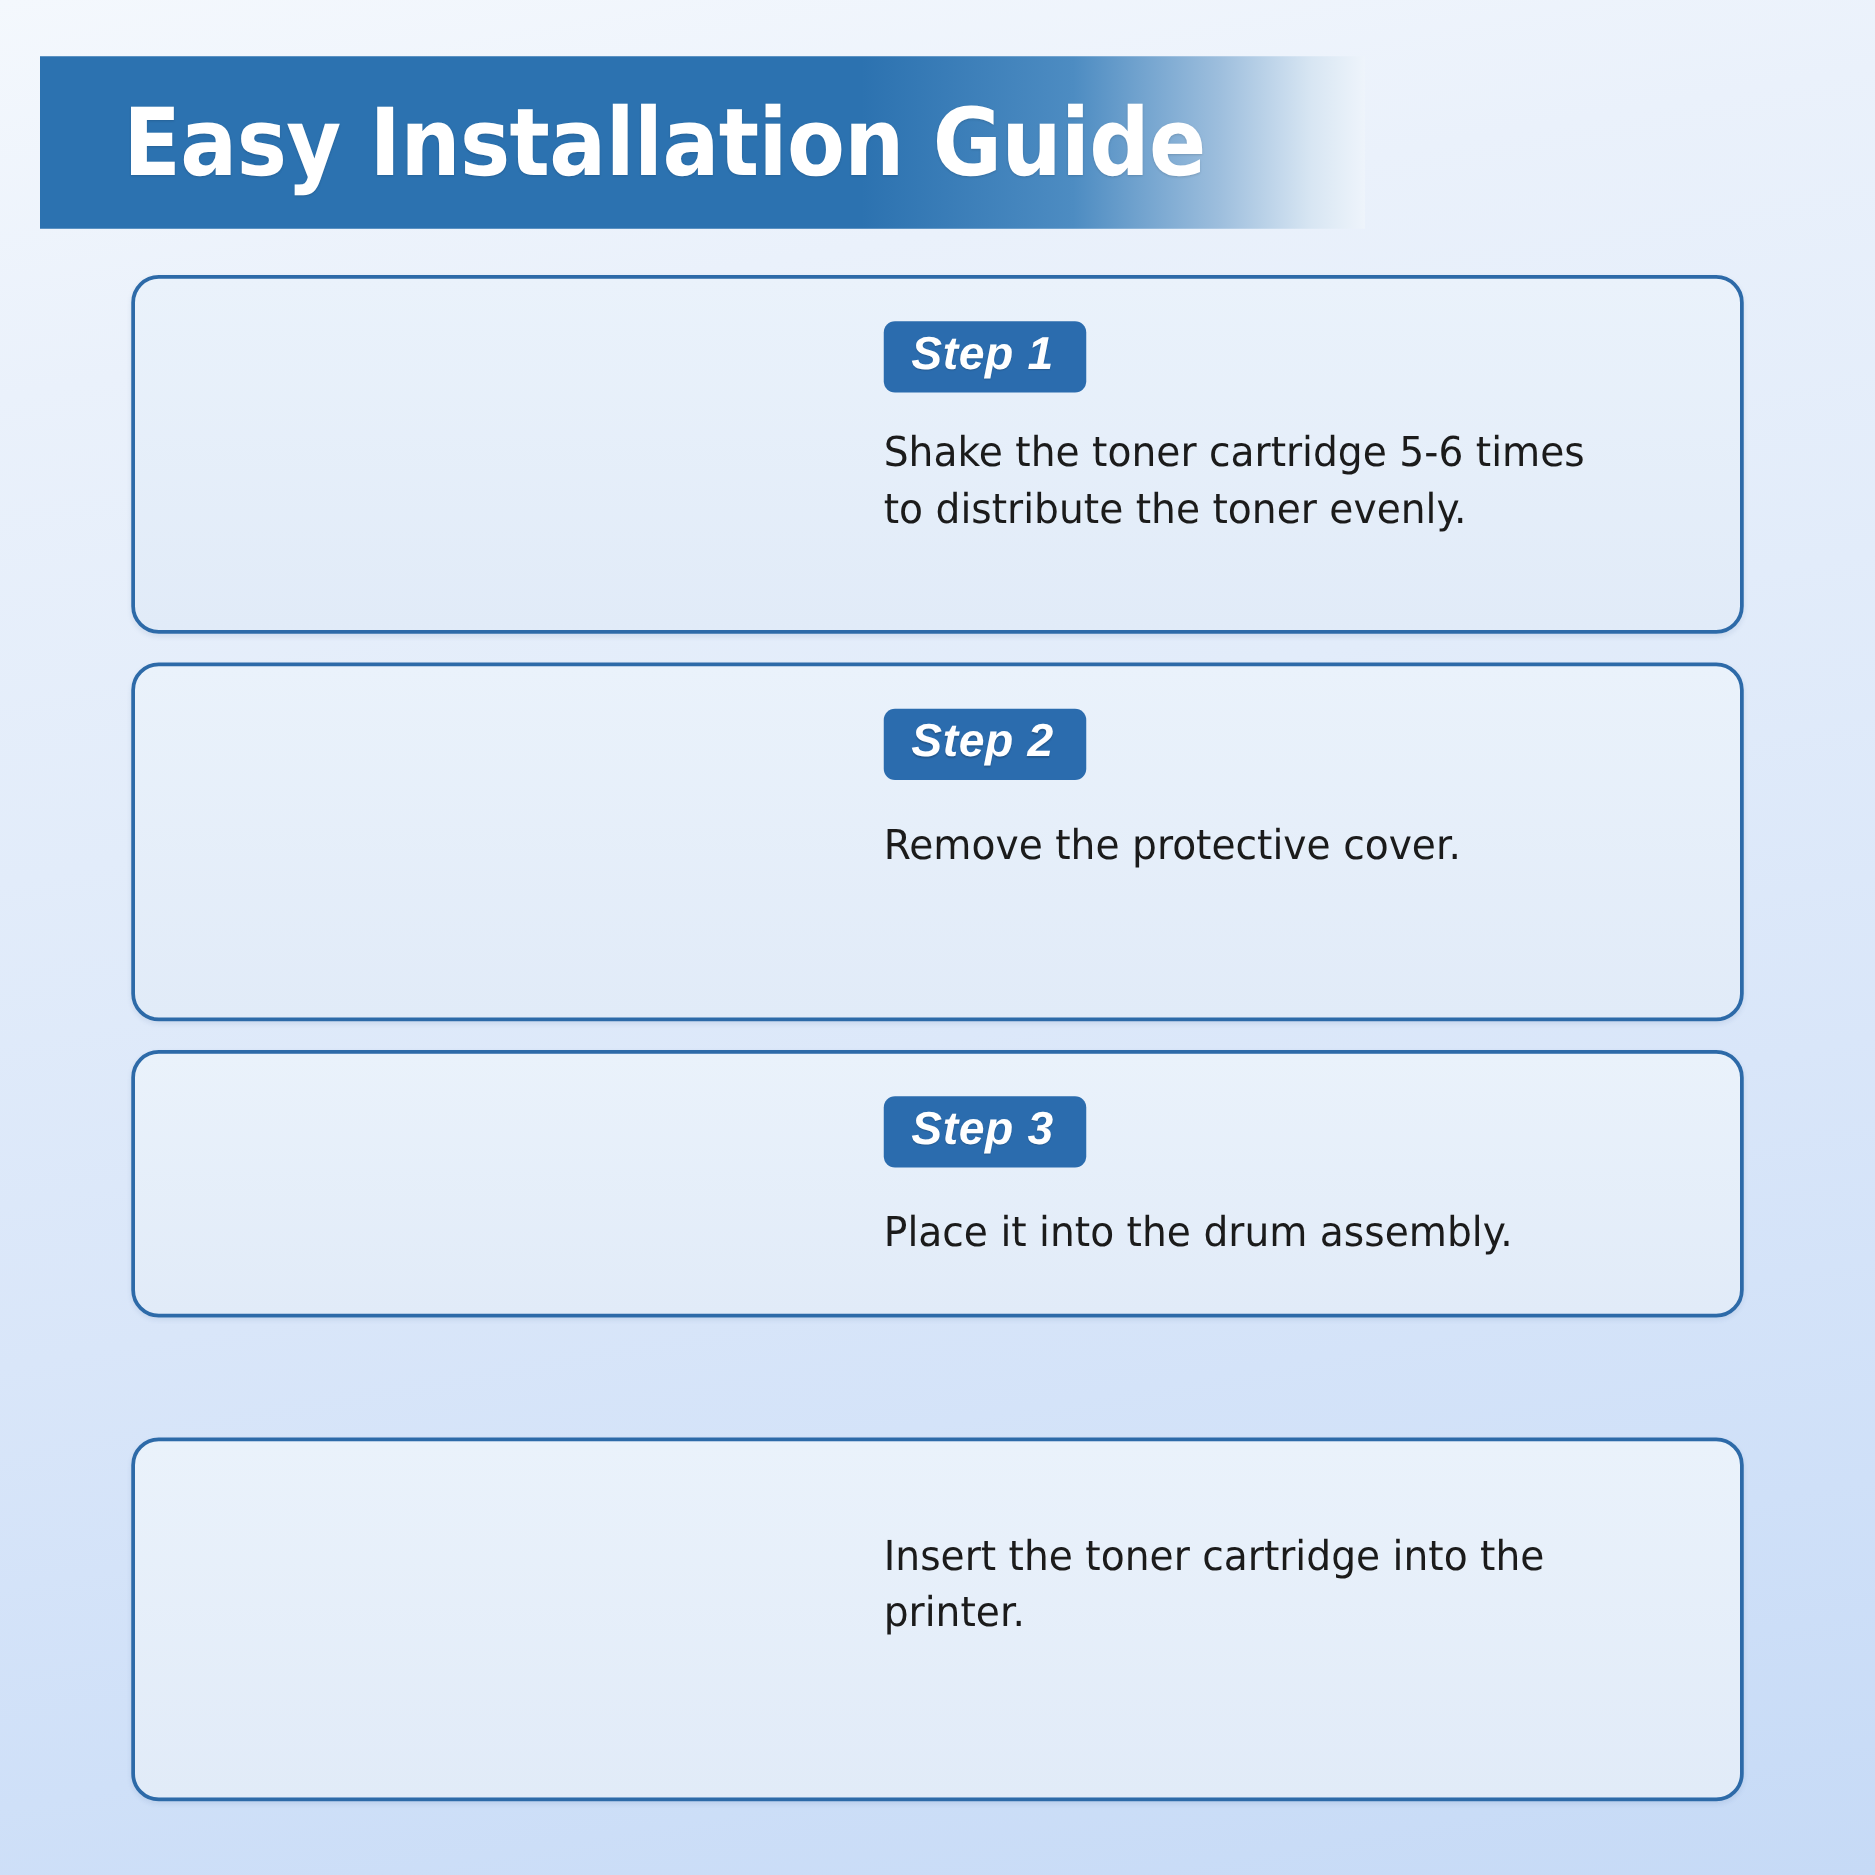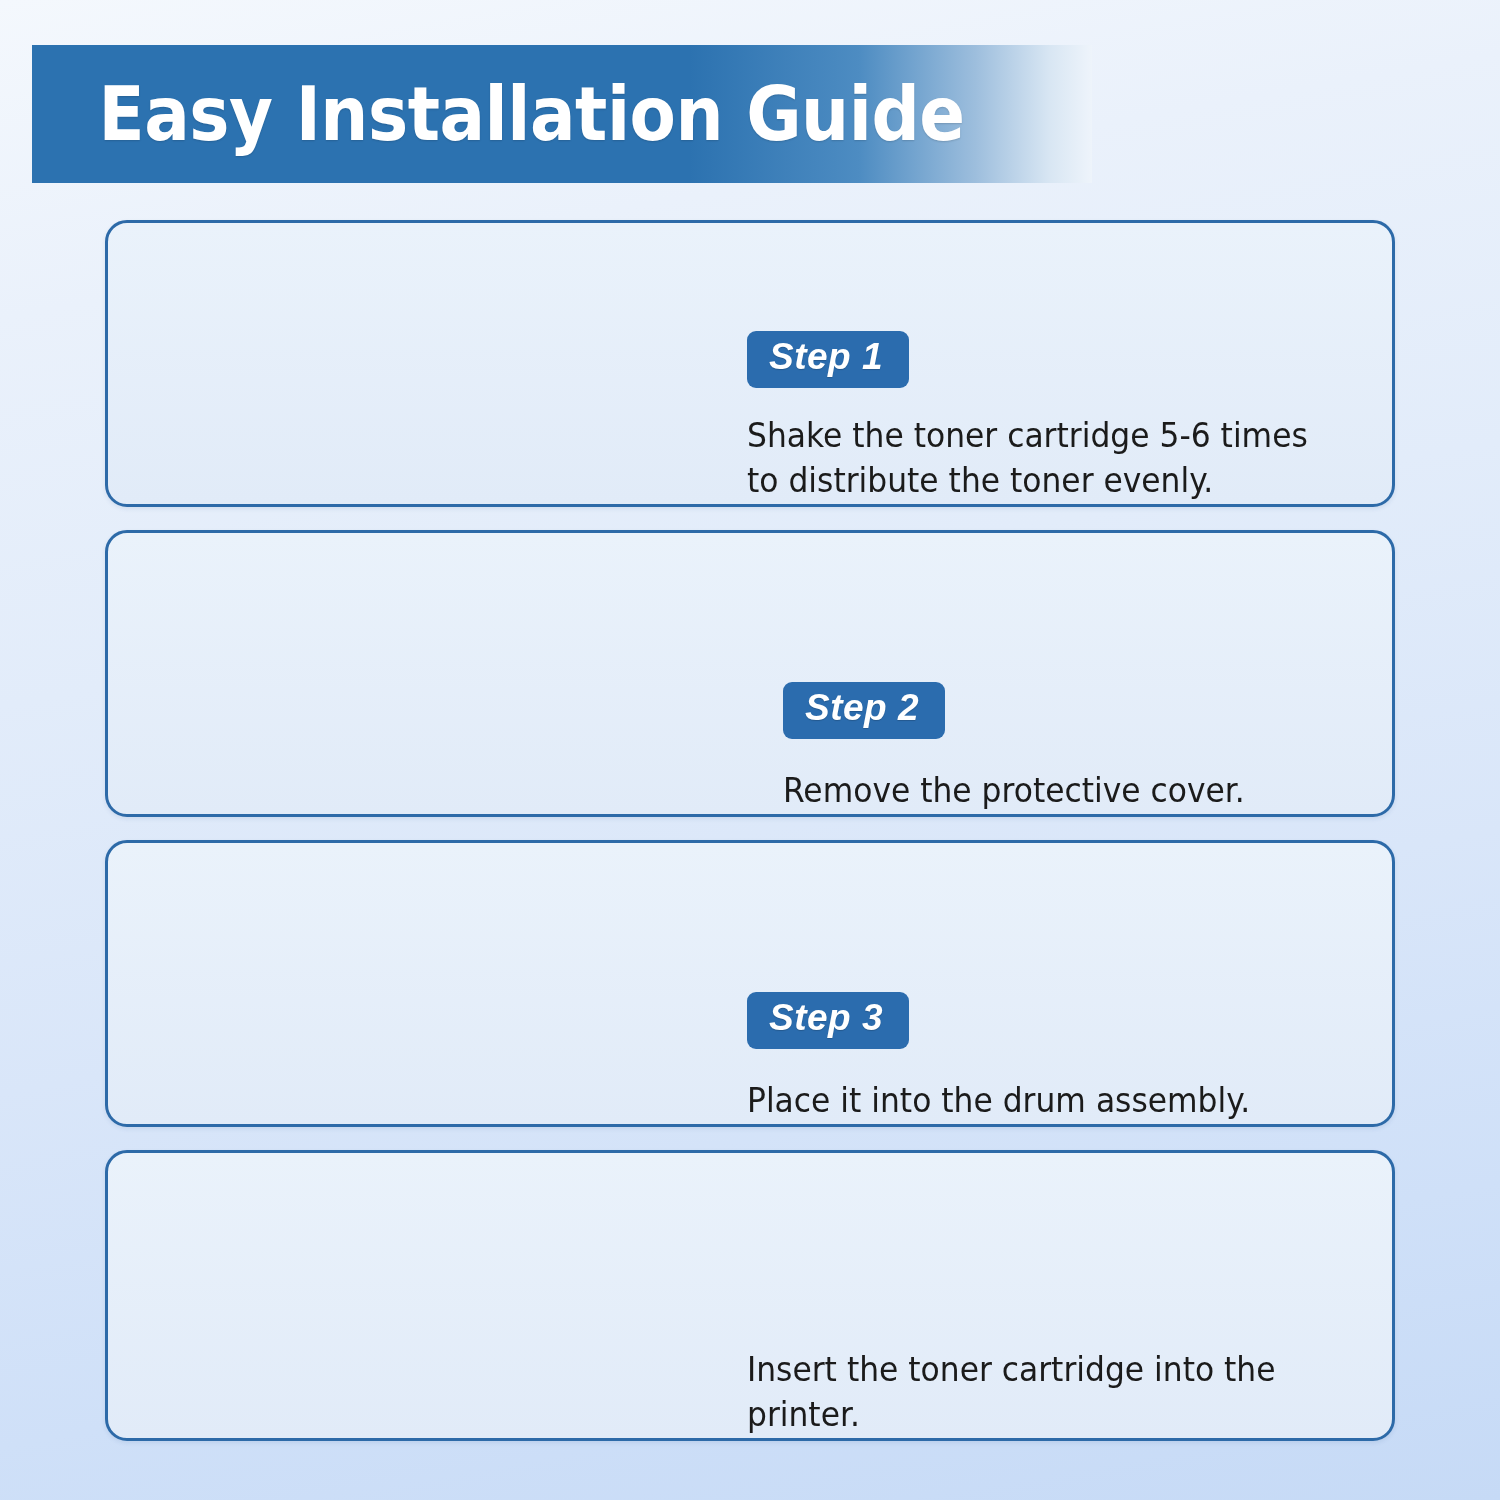--- a/index.html
+++ b/index.html
@@ -52,27 +52,26 @@
   .card {
     position: absolute;
     left: 105px;
     width: 1290px;
     border: 3px solid #2d6aa8;
     border-radius: 22px;
     box-sizing: border-box;
     background: linear-gradient(180deg, #eaf2fb 0%, #e1ebf8 100%);
     overflow: hidden;
     display: flex;
-    align-items: flex-end;
+    align-items: flex-start;
     box-shadow: 0 2px 4px rgba(40,80,140,0.10);
-    gap: 40px;
   }
   .card.c1 { top: 220px; height: 287px; }
-  .card.c2 { top: 530px; height: 287px; padding-left: 36px; }
-  .card.c3 { top: 840px; height: 287px; }
+  .card.c2 { top: 530px; height: 287px; }
+  .card.c3 { top: 840px; height: 214px; }
   .card.c4 { top: 1150px; height: 291px; }
 
   .photo {
     width: 553px;
     flex: 0 0 553px;
     position: relative;
     overflow: hidden;
     background: #cfd6da;
   }
   .textside {

